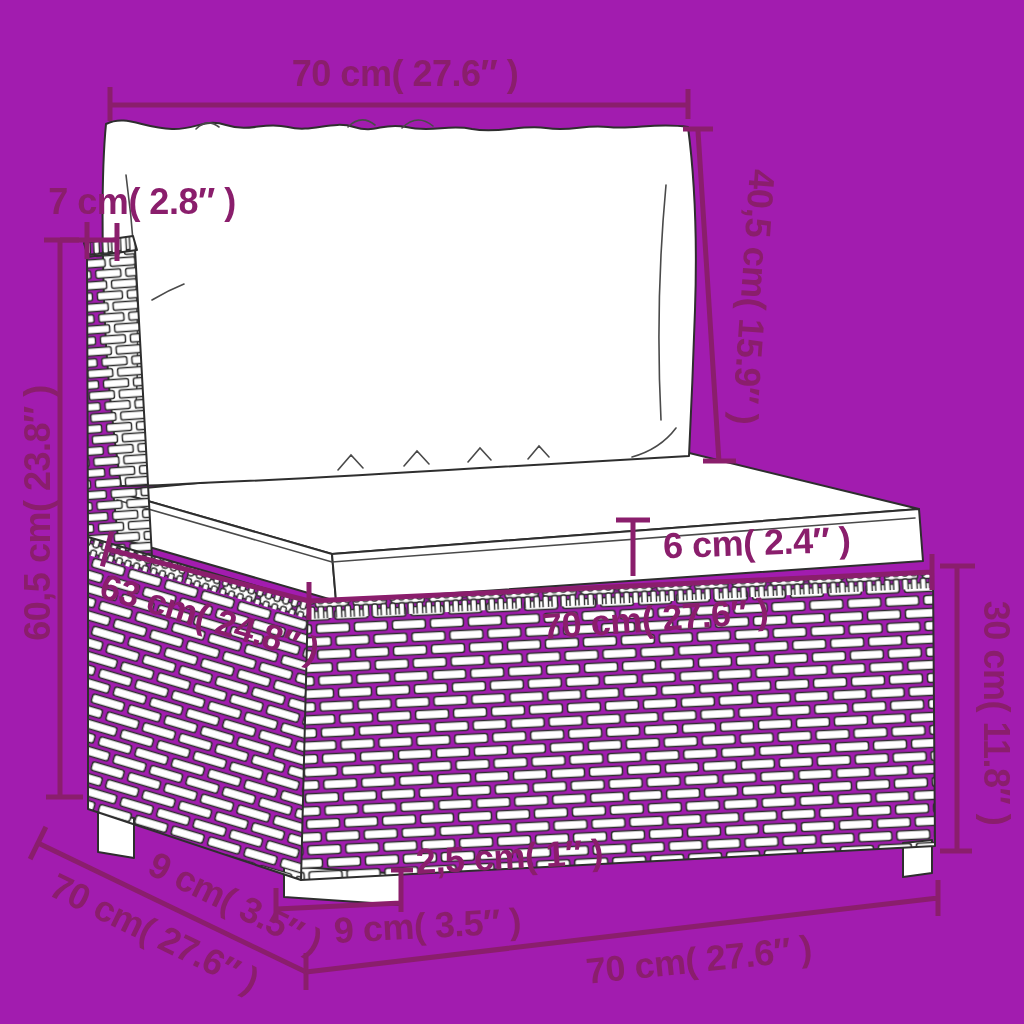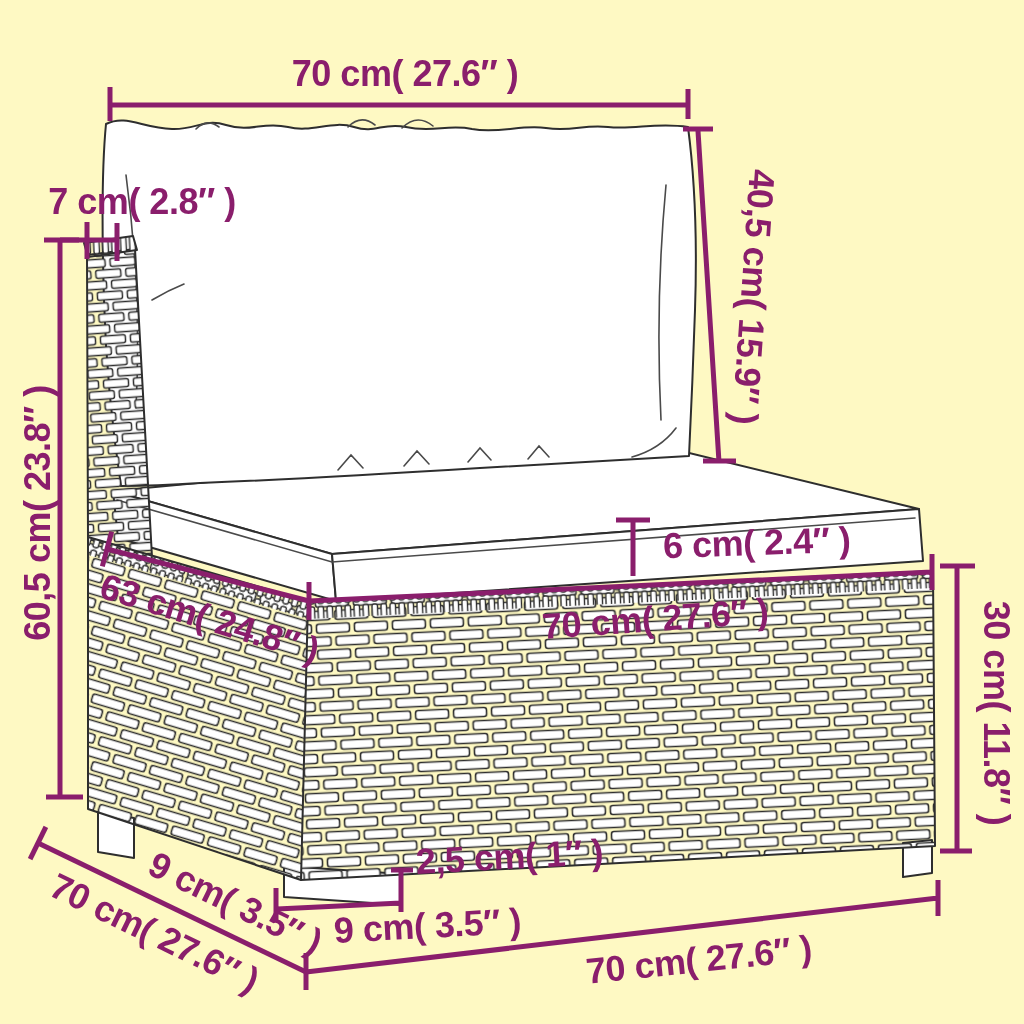--- a/index.html
+++ b/index.html
@@ -1,16 +1,16 @@
 <!DOCTYPE html>
 <html><head>
 <meta charset="utf-8">
 <style>
   html,body{margin:0;padding:0;background:#fff;}
-  .canvas{position:relative;width:1024px;height:1024px;background:#fef9c3;overflow:hidden;
+  .canvas{position:relative;width:1024px;height:1024px;background:#a21caf;overflow:hidden;
           font-family:"Liberation Sans",sans-serif;}
   svg{position:absolute;left:0;top:0;}
   .dim-line{stroke:#8a1e6c;stroke-width:5;fill:none;}
   .dim-label{fill:#8a1e6c;font-family:"Liberation Sans",sans-serif;font-weight:700;
              font-size:36px;letter-spacing:-0.5px;text-anchor:middle;}
   .outline{stroke:#2e2e2e;stroke-width:2;fill:none;stroke-linejoin:round;stroke-linecap:round;}
   .soft{stroke:#4a4a4a;stroke-width:1.6;fill:none;stroke-linecap:round;}
   .fill-white{fill:#ffffff;}
 </style>
 </head>

